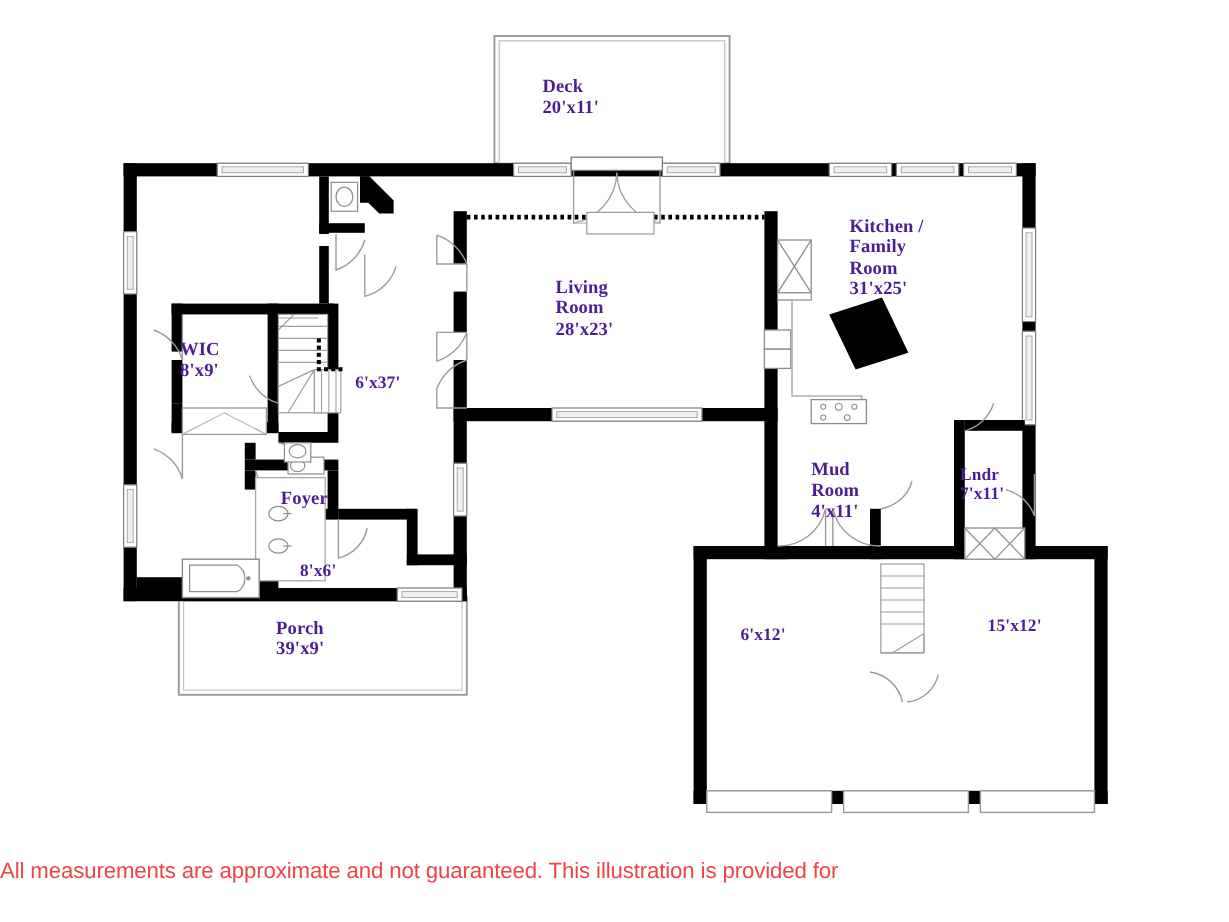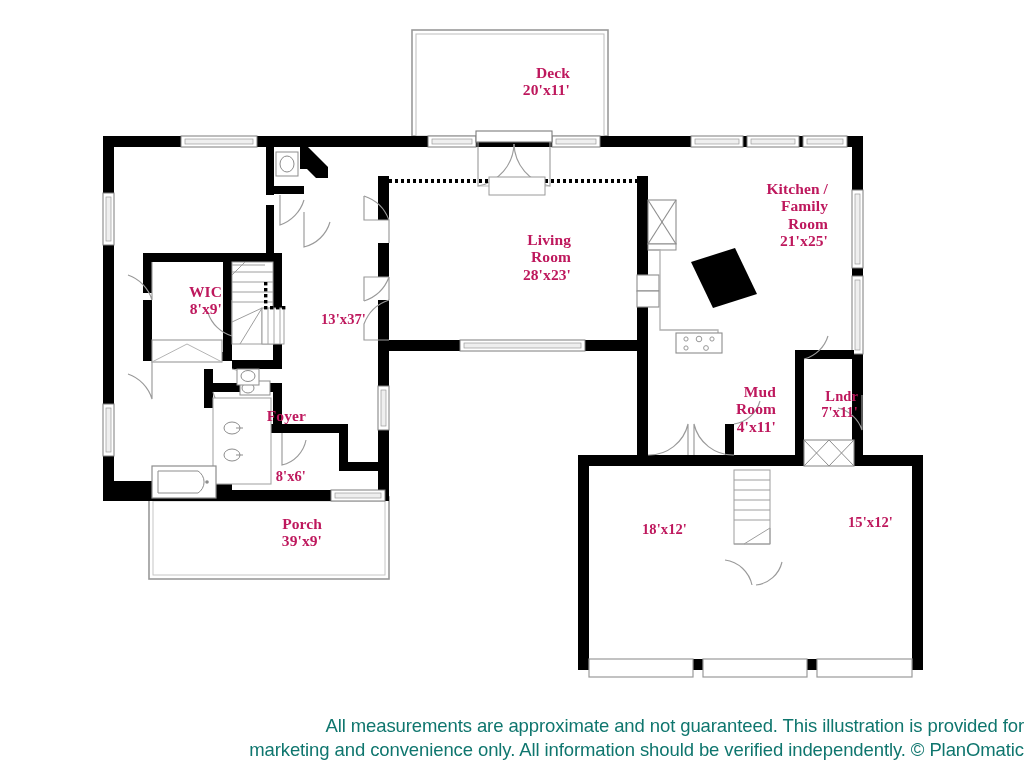--- a/index.html
+++ b/index.html
@@ -1,24 +1,24 @@
 <!DOCTYPE html>
 <html><head>
 <meta charset="utf-8">
 <style>
   html,body{margin:0;padding:0;background:#ffffff;}
   body{width:1024px;height:768px;font-family:"Liberation Serif",serif;overflow:hidden;}
   #plan{position:relative;width:1024px;height:768px;background:#fff;}
   svg#fp{position:absolute;left:0;top:0;width:1024px;height:768px;}
-  .lbl{position:absolute;font-family:"Liberation Serif",serif;font-weight:bold;color:#be185d;
-       text-align:right;line-height:1.12;white-space:pre;letter-spacing:.1px;}
+  .lbl{position:absolute;font-family:"Liberation Serif",serif;font-weight:bold;color:#4c1d95;
+       text-align:left;line-height:1.12;white-space:pre;letter-spacing:.1px;}
   .lbl.s16{font-size:15.5px;}
   .lbl.s15{font-size:14.5px;}
-  .footer{position:absolute;left:0;right:0;top:714px;text-align:right;
-          font-family:"Liberation Sans",sans-serif;font-size:18.5px;color:#0f766e;
+  .footer{position:absolute;left:0;right:0;top:714px;text-align:left;
+          font-family:"Liberation Sans",sans-serif;font-size:18.5px;color:#ef4444;
           line-height:1.3;letter-spacing:-.1px;}
 </style>
 </head>
 <body>
 
 <div id="plan">
 
   <svg id="fp" viewBox="0 0 1024 768">
     <g>
       <rect x="412" y="30" width="196" height="106" fill="#fff" stroke="#9a9a9a" stroke-width="1.6"></rect>
@@ -242,39 +242,38 @@
       <rect x="703" y="659" width="104" height="18" fill="#fff" stroke="#9a9a9a" stroke-width="1.2"></rect>
       <rect x="817" y="659" width="95" height="18" fill="#fff" stroke="#9a9a9a" stroke-width="1.2"></rect>
     </g>
   </svg>
 
   <div class="lbl s16" style="left:452px;top:64px;width:118px;"><span>Deck</span><br><span>20'x11'</span></div>
 
 
   <div class="lbl s16" style="left:150px;top:283px;width:72px;"><span>WIC</span><br><span>8'x9'</span></div>
 
-  <div class="lbl s15" style="left:296px;top:311px;width:70px;"><span>13'x37'</span></div>
+  <div class="lbl s15" style="left:296px;top:311px;width:70px;"><span>6'x37'</span></div>
 
   <div class="lbl s16" style="left:463px;top:231px;width:108px;"><span>Living<br>Room</span><br><span>28'x23'</span></div>
 
-  <div class="lbl s16" style="left:708px;top:180px;width:120px;"><span>Kitchen /<br>Family<br>Room</span><br><span>21'x25'</span></div>
+  <div class="lbl s16" style="left:708px;top:180px;width:120px;"><span>Kitchen /<br>Family<br>Room</span><br><span>31'x25'</span></div>
 
   <div class="lbl s16" style="left:676px;top:383px;width:100px;"><span>Mud<br>Room</span><br><span>4'x11'</span></div>
 
   <div class="lbl s15" style="left:800px;top:388px;width:58px;"><span>Lndr</span><br><span>7'x11'</span></div>
 
   <div class="lbl s16" style="left:234px;top:407px;width:72px;"><span>Foyer</span></div>
 
   <div class="lbl s15" style="left:250px;top:468px;width:56px;"><span>8'x6'</span></div>
 
   <div class="lbl s16" style="left:230px;top:515px;width:92px;"><span>Porch</span><br><span>39'x9'</span></div>
 
 
-  <div class="lbl s15" style="left:617px;top:521px;width:70px;"><span>18'x12'</span></div>
+  <div class="lbl s15" style="left:617px;top:521px;width:70px;"><span>6'x12'</span></div>
 
   <div class="lbl s15" style="left:823px;top:514px;width:70px;"><span>15'x12'</span></div>
 
   <div class="footer">
     <div>All measurements are approximate and not guaranteed. This illustration is provided for</div>
-    <div>marketing and convenience only. All information should be verified independently. © PlanOmatic</div>
   </div>
 
 </div>
 
 </body></html>

